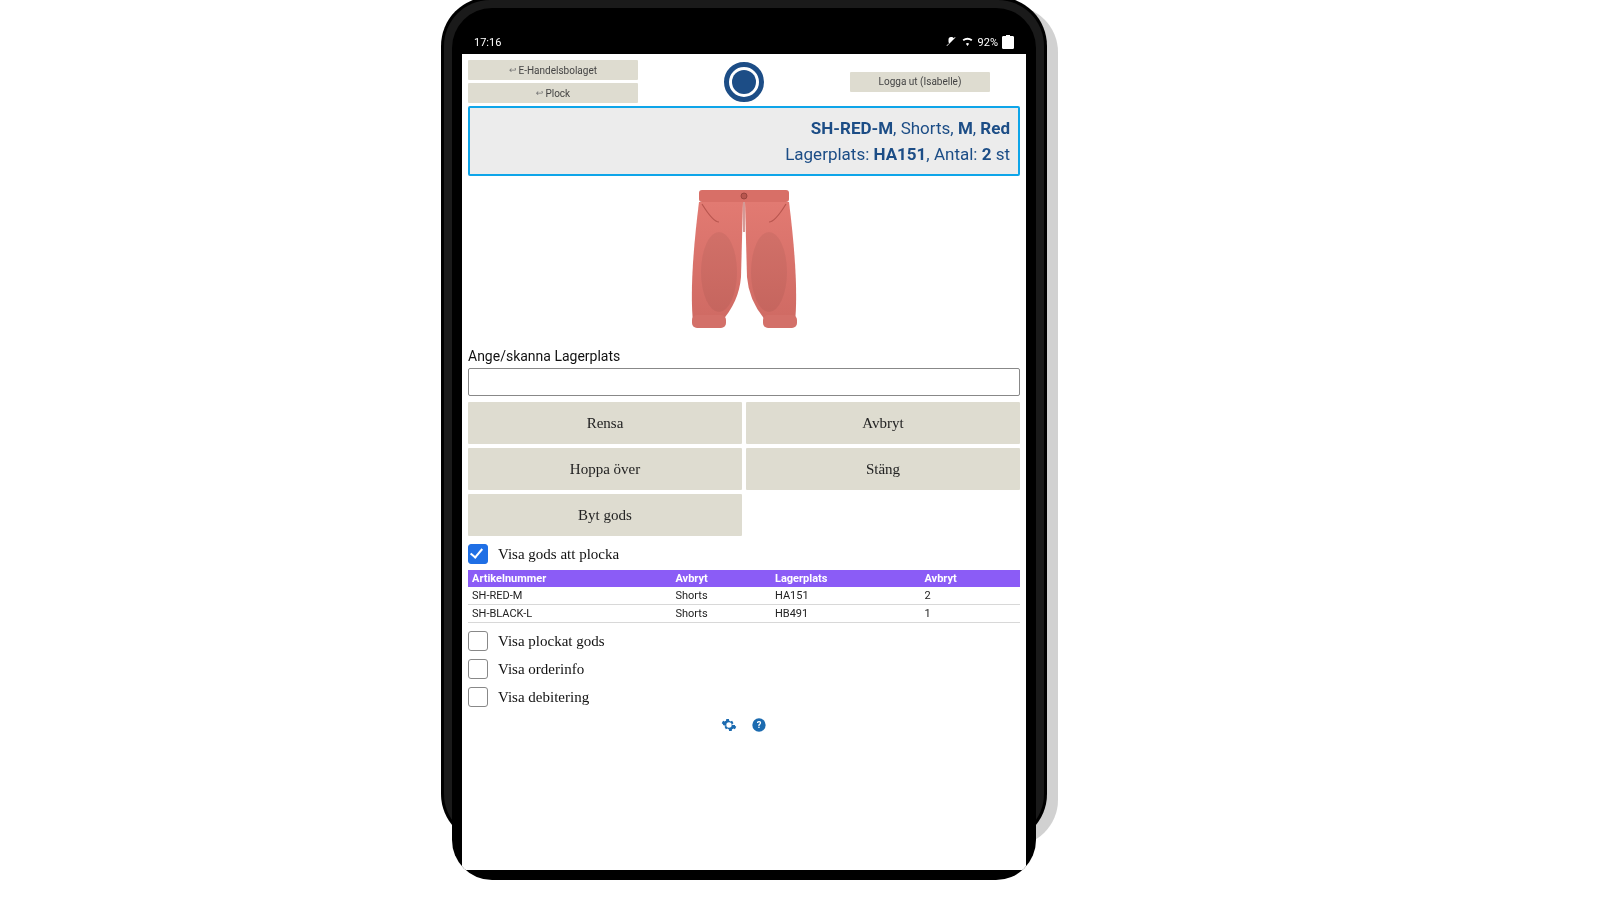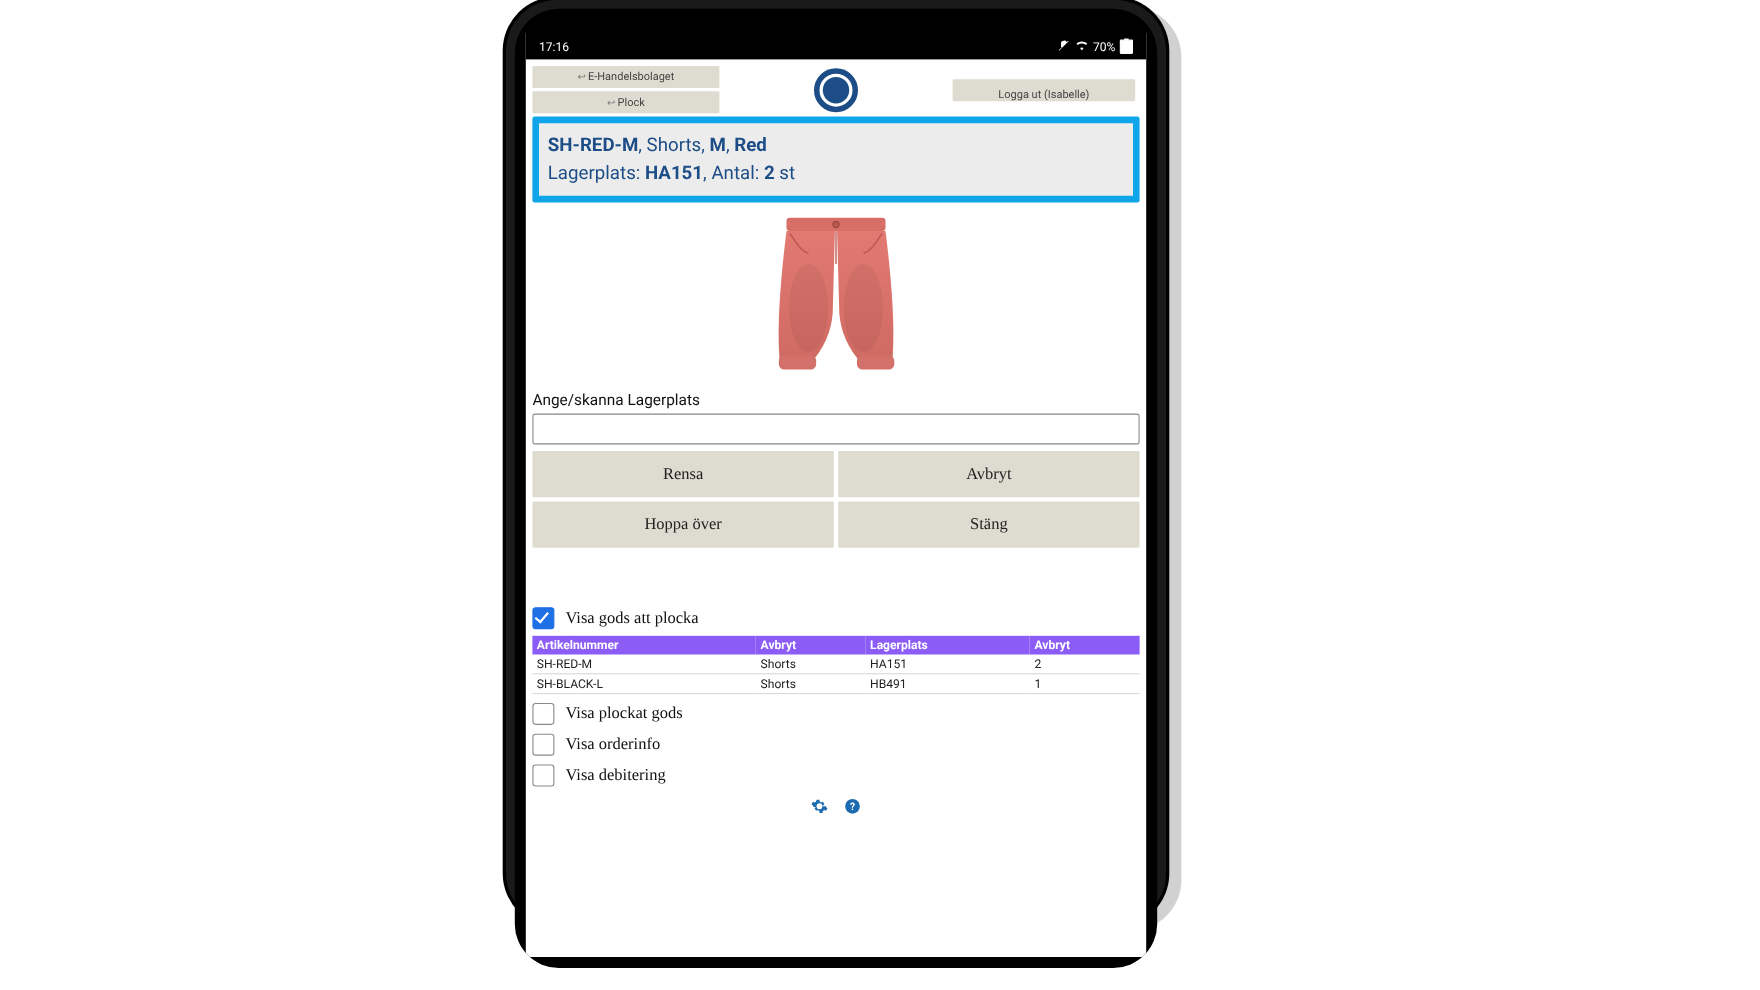--- a/index.html
+++ b/index.html
@@ -1,37 +1,37 @@
 <!DOCTYPE html>
 <html><head>
 <meta charset="utf-8">
 <style>
   html,body{margin:0;padding:0;background:#fff;font-family:-apple-system,"Segoe UI",Roboto,Arial,sans-serif;}
   .stage{width:1600px;height:900px;position:relative;}
-  .tablet-shell{position:absolute;left:460px;top:0;width:600px;height:840px;border-radius:46px;background:#1a1a1a;box-shadow:0 0 0 3px #000,14px 6px 0 0 rgba(0,0,0,.18);}
+  .tablet-shell{position:absolute;left:444px;top:0;width:600px;height:840px;border-radius:46px;background:#1a1a1a;box-shadow:0 0 0 3px #000,14px 6px 0 0 rgba(0,0,0,.18);}
   .tablet-inner{position:absolute;left:8px;top:8px;right:8px;bottom:-40px;border-radius:40px;background:#000;overflow:hidden;}
   .screen{position:absolute;left:10px;top:22px;right:10px;bottom:10px;background:#fff;overflow:hidden;}
   
   .statusbar{height:24px;background:#000;color:#fff;display:flex;align-items:center;justify-content:space-between;padding:0 12px;font-size:11px;}
   .statusbar .right{display:flex;align-items:center;gap:4px;}
   .mute{width:12px;height:12px;display:inline-block;position:relative;}
   .mute svg{display:block;}
   .wifi{width:13px;height:10px;}
   .batt{width:10px;height:11px;border:1px solid #fff;border-radius:1px;position:relative;background:#fff;}
   .batt::before{content:"";position:absolute;top:-2px;left:3px;width:4px;height:2px;background:#fff;}
   
   .app{padding:6px 6px 0 6px;}
   .toprow{display:flex;justify-content:space-between;align-items:center;margin-bottom:3px;}
   .topcol{display:flex;flex-direction:column;gap:3px;width:170px;}
   .crumb{background:#dedcd0;height:20px;font-size:10px;color:#444;display:flex;align-items:center;justify-content:center;border-radius:1px;gap:2px;}
   .crumb-arrow{font-size:9px;color:#777;}
-  .logout{width:166px;align-items:flex-end;}
+  .logout{width:140px;}
   .logo-ring{width:30px;height:30px;border-radius:50%;border:5px solid #1c4d86;background:#fff;position:relative;}
   .logo-ring::after{content:"";position:absolute;inset:3px;border-radius:50%;background:#1c4d86;}
-  .infobox{border:6px solid #0ea5e9;background:#ececec;border-radius:2px;padding:10px 8px;text-align:left;margin-top:2px;}
+  .infobox{border:2px solid #0ea5e9;background:#ececec;border-radius:2px;padding:10px 8px;text-align:right;margin-top:2px;}
   .infobox .line1{font-size:17px;font-weight:700;color:#1c4d86;margin-bottom:6px;}
   .infobox .line2{font-size:17px;color:#1c4d86;}
   .infobox .line1 .light,.infobox .line2 .light{font-weight:400;}
   .product-img{display:flex;justify-content:center;margin:6px 0;}
   .shorts{width:150px;height:150px;position:relative;}
   .label{font-size:14px;color:#111;margin-top:16px;}
   .input{width:100%;box-sizing:border-box;height:28px;border:1px solid #888;border-radius:2px;background:#fff;margin-top:4px;font-size:14px;padding:0 6px;}
   .btn-grid{display:grid;grid-template-columns:1fr 1fr;gap:4px;margin-top:6px;}
   .btn{height:42px;background:#dedcd0;display:flex;align-items:center;justify-content:center;font-size:15px;color:#222;border-radius:1px;cursor:pointer;border:none;font-family:Liberation Serif, serif;}
   .btn-empty{background:transparent;}
@@ -60,21 +60,21 @@
             <span class="mute">
               <svg viewBox="0 0 24 24" width="12" height="12">
                   <path fill="#fff" d="M12 2a5 5 0 0 0-5 5v4a5 5 0 0 0 1.3 3.4L3 19l1 1 17-17-1-1-2.5 2.5A5 5 0 0 0 12 2z"></path>
                 </svg>
             </span>
             <span>
               <svg class="wifi" viewBox="0 0 24 18">
                   <path fill="#fff" d="M12 18l3-4a5 5 0 0 0-6 0zM5 9a12 12 0 0 1 14 0l2-3a16 16 0 0 0-18 0z"></path>
                 </svg>
             </span>
-            <span>70%</span>
+            <span>92%</span>
             <span class="batt"></span>
           </div>
         </div>
 
         <div class="app">
           <div class="toprow">
             <div class="topcol">
               <div class="crumb">
                 <span class="crumb-arrow">↩</span>
                 <span>E-Handelsbolaget</span>
@@ -132,20 +132,21 @@
           </div>
 
           <div class="label">Ange/skanna Lagerplats</div>
           <input class="input" value="" style="">
 
           <div class="btn-grid">
             <button class="btn">Rensa</button>
             <button class="btn">Avbryt</button>
             <button class="btn">Hoppa över</button>
             <button class="btn">Stäng</button>
+            <button class="btn">Byt gods</button>
             <div class="btn btn-empty"></div>
           </div>
 
           <div class="check-row">
             <div class="chk on"></div>
             <span>Visa gods att plocka</span>
           </div>
 
           <table class="pick">
             <thead>

